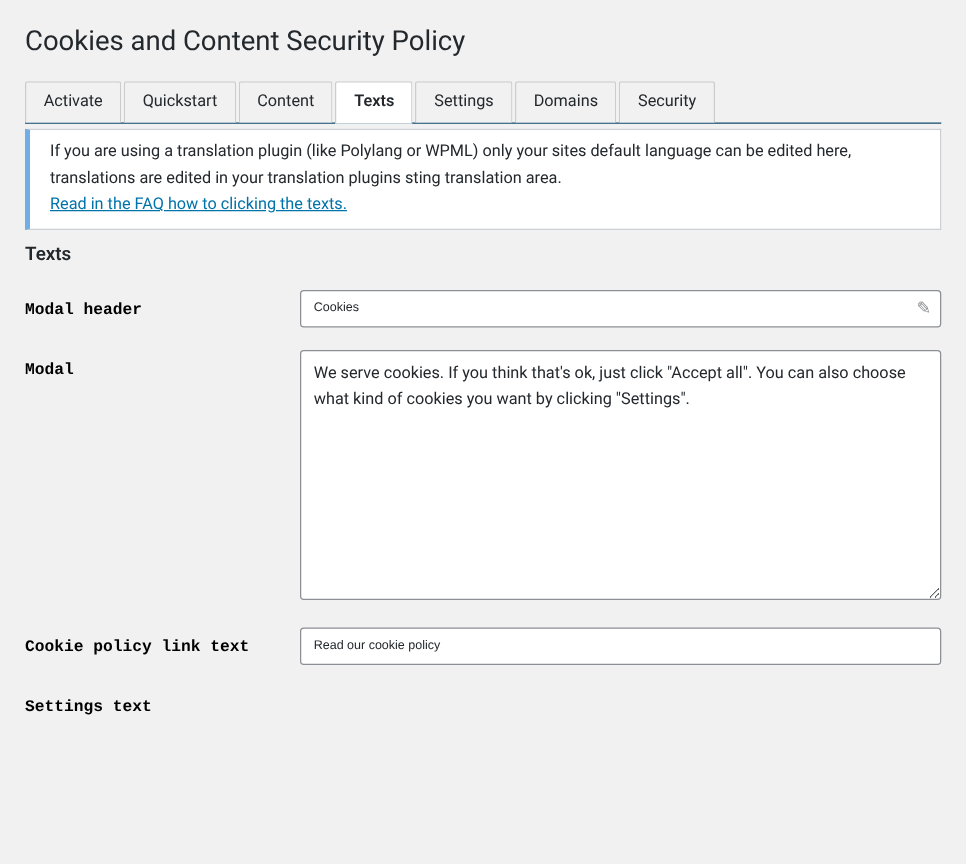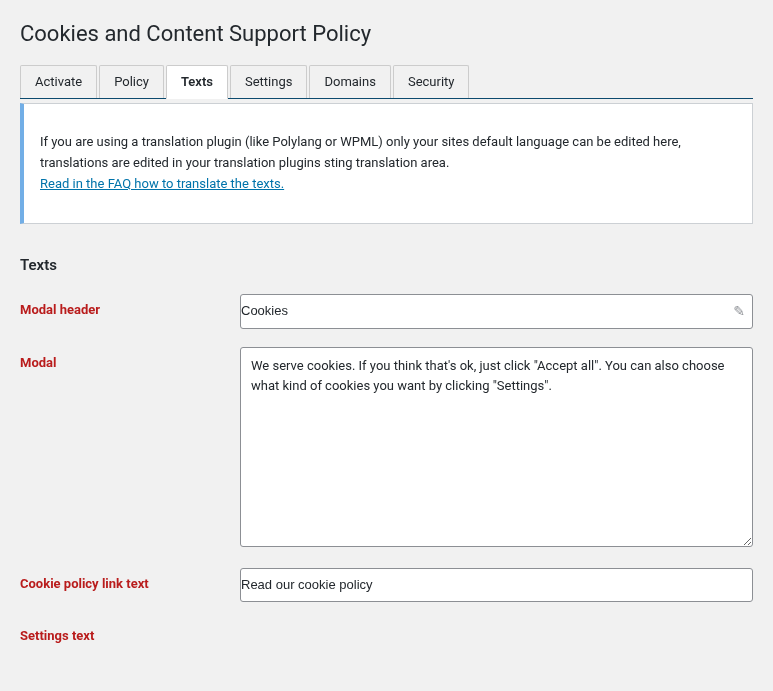--- a/index.html
+++ b/index.html
@@ -54,22 +54,22 @@
       border-bottom: 1px solid #fff;
       margin-bottom: -1px;
       font-weight: 600;
       color: #23282d;
     }
 
     .notice-box {
       background: #fff;
       border: 1px solid #ccd0d4;
       border-left: 4px solid #72aee6;
-      padding: 28px 16px;
-      margin-bottom: 32px;
+      padding: 8px 16px;
+      margin-bottom: 10px;
       font-size: 13px;
       line-height: 1.6;
       color: #23282d;
     }
 
     .notice-box a {
       color: #0073aa;
       text-decoration: underline;
     }
 
@@ -85,32 +85,33 @@
       display: flex;
       align-items: flex-start;
       margin-bottom: 18px;
     }
 
     .form-label {
       width: 220px;
       min-width: 220px;
       font-size: 13px;
       font-weight: 700;
-      color: #b91c1c;
+      color: #000000;
       padding-top: 8px;
+      font-family: Liberation Mono, monospace;
     }
 
     .form-field {
       flex: 1;
     }
 
     .form-input {
       width: 100%;
-      padding: 6px 0;
-      font-size: 13px;
+      padding: 6px 10px;
+      font-size: 10px;
       border: 1px solid #8c8f94;
       border-radius: 3px;
       background: #fff;
       color: #23282d;
       line-height: 1.6;
       outline: none;
     }
 
     .modal-header-wrapper {
       position: relative;
@@ -147,35 +148,36 @@
 
     .main-content {
       background: transparent;
     }
   </style>
 </head>
 <body>
 
 <div class="page-container">
 
-  <h1 class="page-title">Cookies and Content Support Policy</h1>
+  <h1 class="page-title">Cookies and Content Security Policy</h1>
 
   <nav class="tabs-nav">
     <div class="tab-item">Activate</div>
-    <div class="tab-item">Policy</div>
+    <div class="tab-item">Quickstart</div>
+    <div class="tab-item">Content</div>
     <div class="tab-item active">Texts</div>
     <div class="tab-item">Settings</div>
     <div class="tab-item">Domains</div>
     <div class="tab-item">Security</div>
   </nav>
 
   <div class="notice-box">
     <span>If you are using a translation plugin (like Polylang or WPML) only your sites default language can be edited here, translations are edited in your translation plugins sting translation area.</span>
     <br>
-    <a href="#">Read in the FAQ how to translate the texts.</a>
+    <a href="#">Read in the FAQ how to clicking the texts.</a>
   </div>
 
   <div class="main-content">
 
     <div class="section-heading">Texts</div>
 
     <div class="form-row">
       <div class="form-label">Modal header</div>
       <div class="form-field">
         <div class="modal-header-wrapper">

